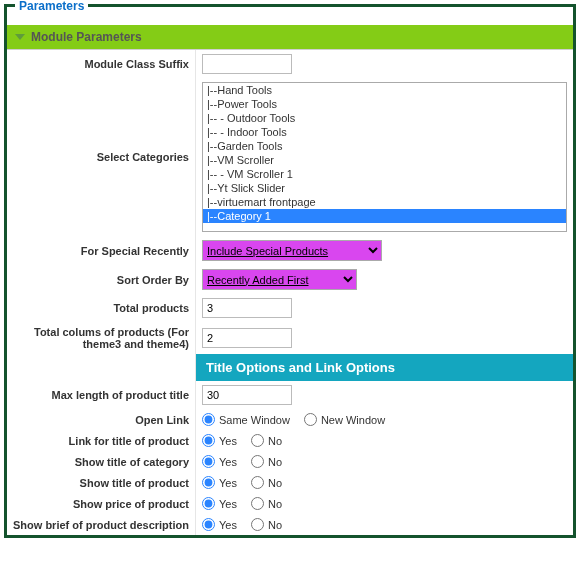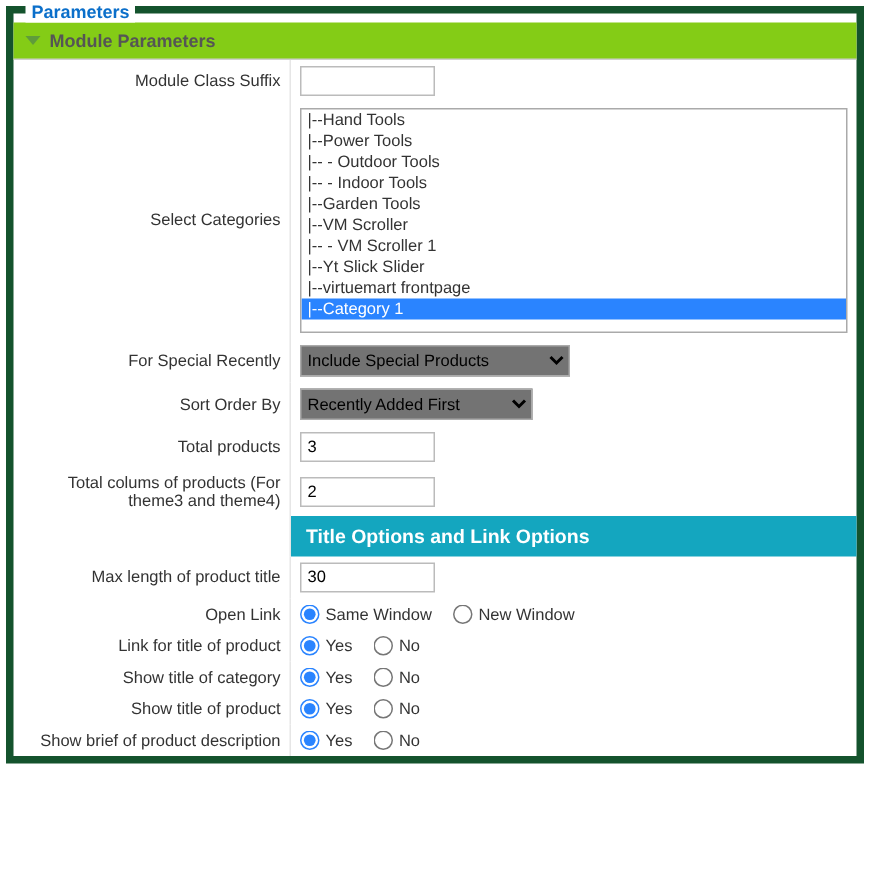--- a/index.html
+++ b/index.html
@@ -1,21 +1,21 @@
 <!DOCTYPE html>
 <html><head>
 <meta charset="utf-8">
 <style>
   * { box-sizing: border-box; margin: 0; padding: 0; }
   body { font-family: Verdana, Arial, sans-serif; font-size: 11px; color: #333; background: #fff; }
   .fieldset {
-    border: 5px solid #14532d;
+    border: 3px solid #14532d;
     margin: 4px;
     position: relative;
-    padding-top: 6px;
+    padding-top: 18px;
   }
   .legend {
     position: absolute;
     top: -8px;
     left: 8px;
     background: #fff;
     color: #0b6fca;
     font-weight: bold;
     font-size: 12px;
     padding: 0 4px;
@@ -42,21 +42,21 @@
     border-collapse: collapse;
   }
   table.params td {
     vertical-align: middle;
     padding: 4px 6px;
   }
   td.label-cell {
     width: 190px;
     text-align: right;
     color: #333;
-    font-weight: normal;
+    font-weight: bold;
     font-size: 11px;
     border-right: 1px solid #e6e6e6;
     margin-top: 14px;
   }
   td.field-cell {
     text-align: left;
   }
   .section-bar {
     color: #fff;
     font-weight: bold;
@@ -68,21 +68,22 @@
     border: 1px solid #bbb;
     height: 20px;
     padding: 1px 4px;
     font-size: 11px;
     width: 90px;
   }
   select.dropdown {
     border: 1px solid #aaa;
     font-size: 11px;
     height: 21px;
-    background: #737373;
+    background: #d946ef;
+    text-decoration: underline;
   }
   .listbox-wrap {
     border: 1px solid #aaa;
     width: 365px;
     height: 150px;
     position: relative;
     background: #fff;
   }
   .listbox-inner {
     height: 100%;
@@ -231,20 +232,31 @@
       <td class="field-cell">
         <div class="radio-row">
           <input type="radio" name="prodtitle" checked="" style="">
           <label>Yes</label>
           <input type="radio" name="prodtitle" style="">
           <label>No</label>
         </div>
       </td>
     </tr>
 
+    <tr>
+      <td class="label-cell">Show price of product</td>
+      <td class="field-cell">
+        <div class="radio-row">
+          <input type="radio" name="price" checked="" style="">
+          <label>Yes</label>
+          <input type="radio" name="price" style="">
+          <label>No</label>
+        </div>
+      </td>
+    </tr>
 
     <tr>
       <td class="label-cell">Show brief of product description</td>
       <td class="field-cell">
         <div class="radio-row">
           <input type="radio" name="brief" checked="" style="">
           <label>Yes</label>
           <input type="radio" name="brief" style="">
           <label>No</label>
         </div>

